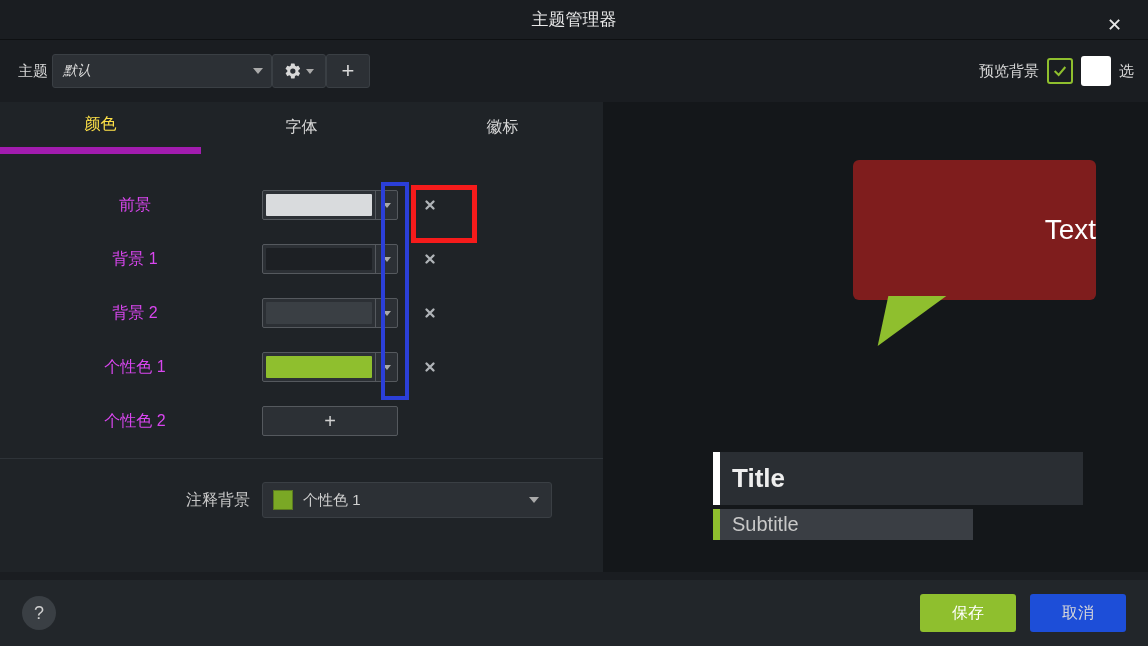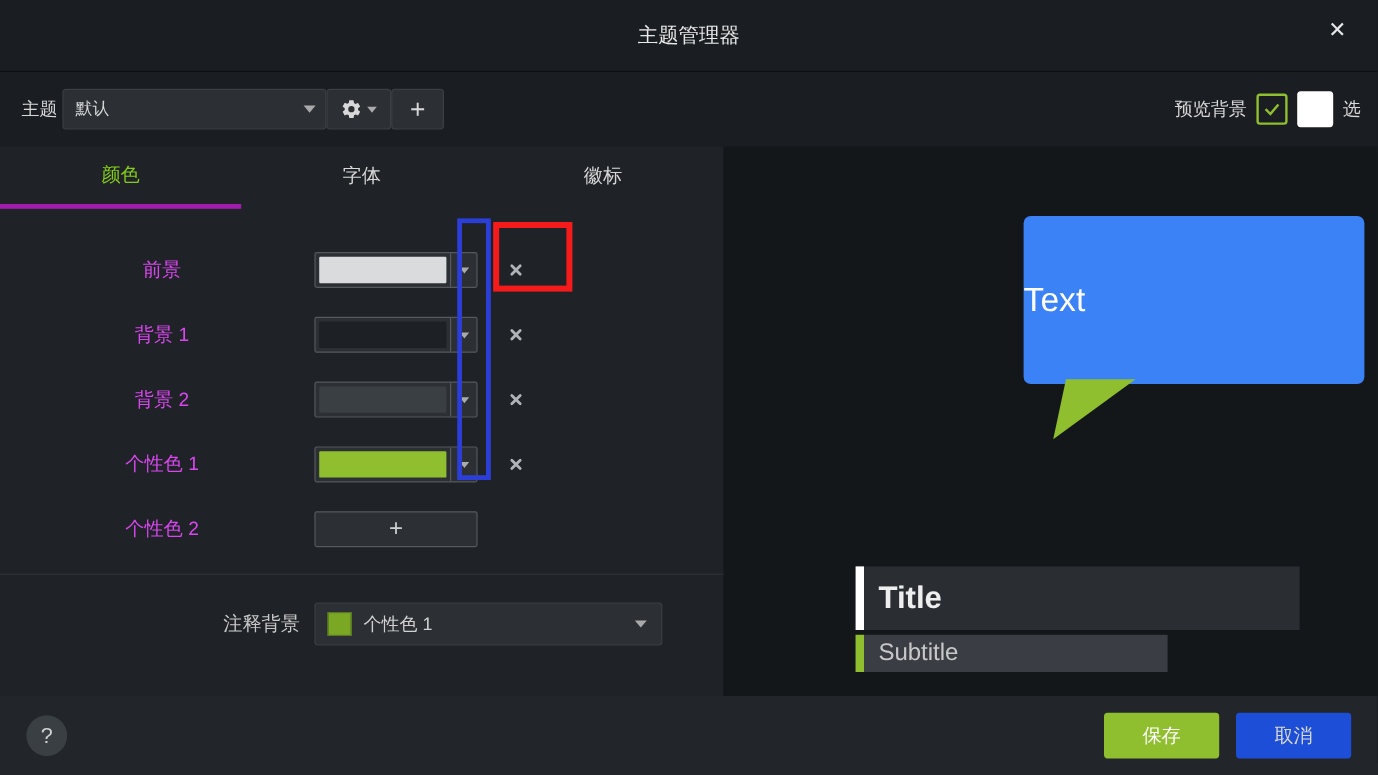--- a/index.html
+++ b/index.html
@@ -8,21 +8,21 @@
     height: 646px;
     background: #1a1d21;
     font-family: -apple-system, "Segoe UI", "Microsoft YaHei", sans-serif;
     color: #d0d0d0;
     overflow: hidden;
     position: relative;
   }
 
   
   .title-bar {
-    height: 60px;
+    height: 40px;
     display: flex;
     align-items: center;
     justify-content: center;
     position: relative;
     border-bottom: 1px solid #0e1012;
   }
   .title-bar .title {
     font-size: 17px;
     color: #e8e8e8;
   }
@@ -48,21 +48,21 @@
     border: 1px solid #3a3f44;
     border-radius: 3px;
     height: 34px;
     display: flex;
     align-items: center;
     padding: 0 10px;
     color: #d8d8d8;
     font-size: 14px;
     position: relative;
   }
-  .theme-select { width: 220px; }
+  .theme-select { width: 220px; font-style: italic; }
   .select .caret {
     position: absolute;
     right: 8px;
     top: 50%;
     transform: translateY(-50%);
     width: 0; height: 0;
     border-left: 5px solid transparent;
     border-right: 5px solid transparent;
     border-top: 6px solid #aaa;
   }
@@ -130,22 +130,22 @@
     flex: 1;
     display: flex;
     align-items: center;
     justify-content: center;
     font-size: 16px;
     color: #d8d8d8;
     cursor: pointer;
     border-bottom: 2px solid transparent;
   }
   .tab.active {
-    border-bottom: 4px solid #a21caf;
-    color: #84cc16;
+    border-bottom: 7px solid #a21caf;
+    color: #fde047;
   }
 
   .color-rows {
     padding: 24px 20px 0 20px;
   }
   .row {
     display: flex;
     align-items: center;
     height: 54px;
     gap: 12px;
@@ -281,27 +281,27 @@
   
   .preview {
     flex: 1;
     background: #14171a;
     position: relative;
   }
   .bubble {
     position: absolute;
     left: 250px;
     top: 58px;
-    width: 284px;
+    width: 243px;
     height: 140px;
-    background: #3b82f6;
+    background: #7f1d1d;
     border-radius: 6px;
     display: flex;
     align-items: center;
-    justify-content: flex-start;
+    justify-content: flex-end;
   }
   .bubble span {
     color: #fff;
     font-size: 28px;
     font-weight: 500;
   }
   .bubble::after {
     content: "";
     position: absolute;
     left: 30px;

